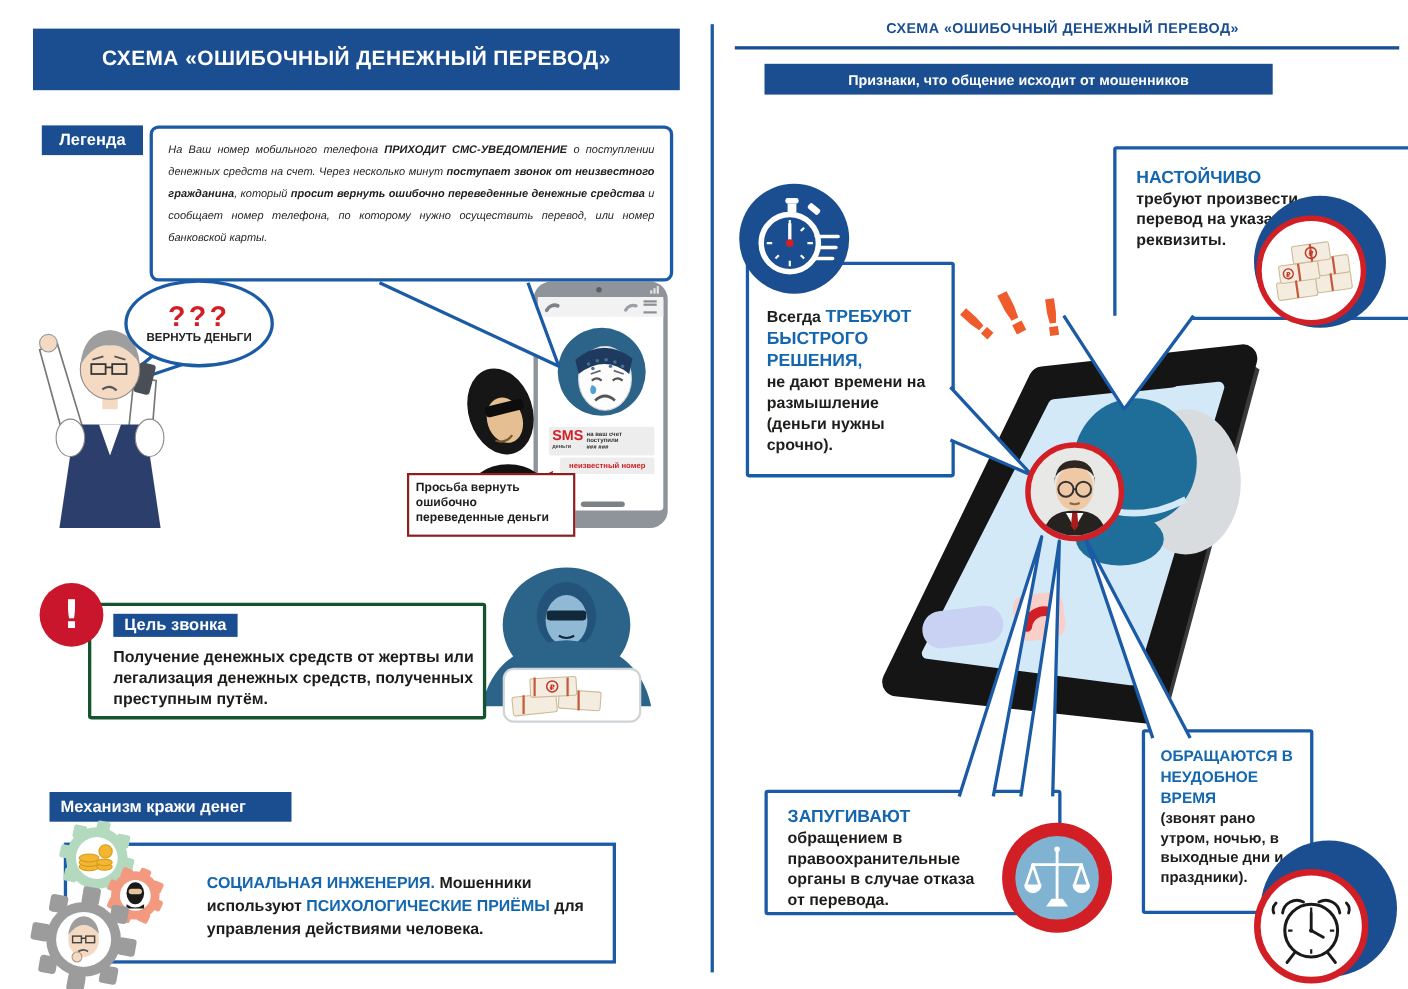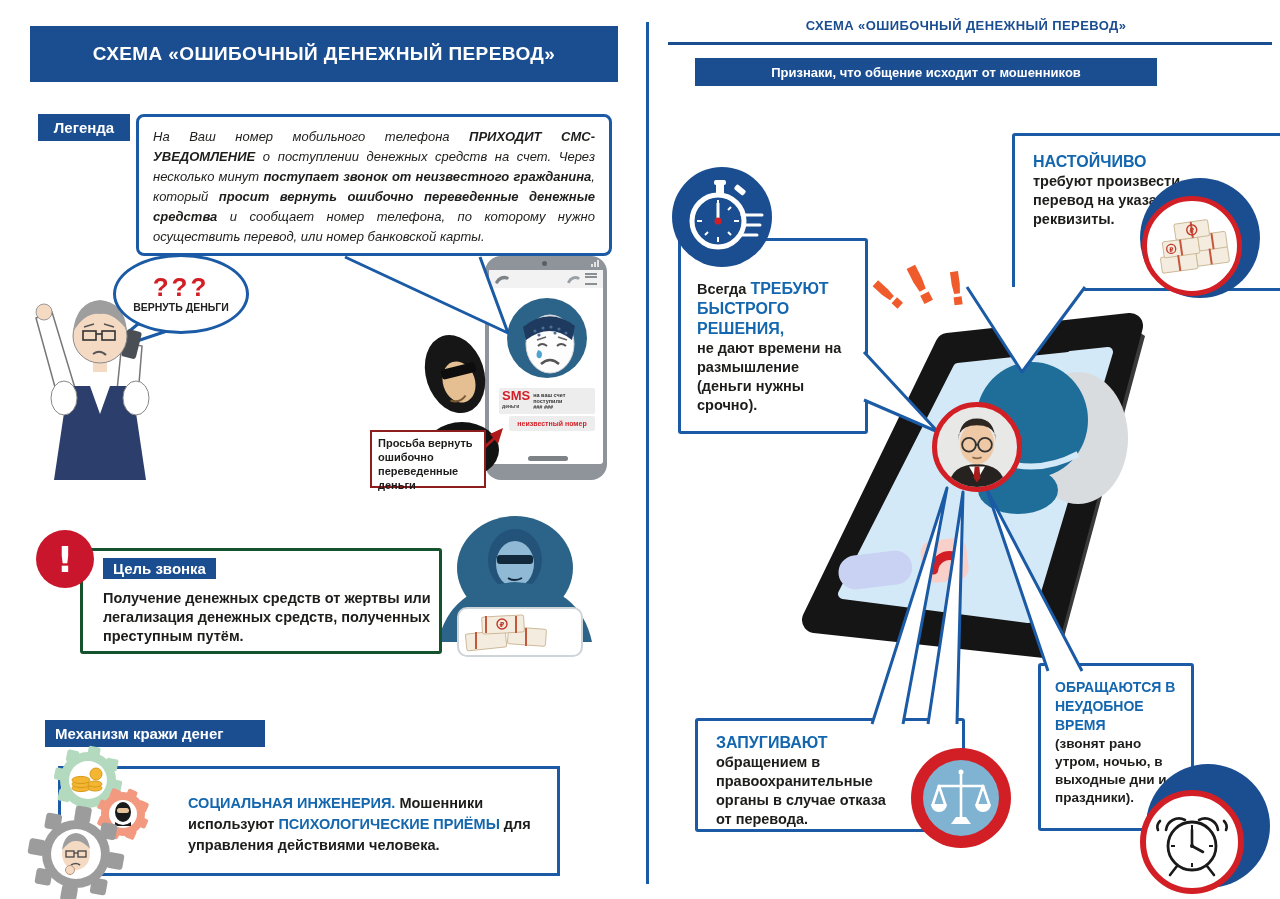--- a/index.html
+++ b/index.html
@@ -11,21 +11,21 @@
   .runs{white-space:pre-line;}
   .runs .rb{font-weight:bold;}
   .runs .rblue{color:#1467AE;}
   svg{display:block;}
 
   
   .title-bar{left:30px;top:26px;width:588px;height:56px;display:flex;align-items:center;justify-content:center;
              font-size:19px;letter-spacing:.4px;}
   .legend-label{left:38px;top:114px;width:92px;height:27px;display:flex;align-items:center;justify-content:center;font-size:15px;}
   .legend-box{left:136px;top:114px;width:476px;height:142px;border:3px solid #1B5AA5;border-radius:8px;
-              box-sizing:border-box;padding:10px 14px;font-style:italic;font-size:13px;line-height:20px;
+              box-sizing:border-box;padding:10px 14px;font-style:italic;font-size:10px;line-height:20px;
               text-align:justify;background:#fff;}
   .bubble{left:113px;top:254px;width:136px;height:80px;border:3px solid #1B5AA5;border-radius:50%;
           background:#fff;box-sizing:border-box;display:flex;flex-direction:column;align-items:center;justify-content:center;}
   .bubble .marks{color:#D21F26;font-weight:bold;font-size:26px;line-height:24px;letter-spacing:3px;}
   .bubble .btxt{font-size:10.5px;font-weight:bold;color:#222;margin-top:2px;}
   .lphone{left:485px;top:256px;width:122px;height:224px;background:#8F949A;border-radius:16px;}
   .lphone .cam{position:absolute;left:57px;top:5px;width:5px;height:5px;border-radius:50%;background:#5a5f63;}
   .lphone .sig{position:absolute;right:8px;top:4px;display:flex;align-items:flex-end;gap:1px;}
   .lphone .sig i{display:block;width:2px;background:#e3e3e3;}
   .lscreen{position:absolute;left:4px;top:14px;width:114px;height:194px;background:#fff;border-radius:3px;}
@@ -34,21 +34,21 @@
   .hamb{width:12px;height:8px;border-top:2px solid #8a8f94;border-bottom:2px solid #8a8f94;position:relative;}
   .hamb:before{content:"";position:absolute;left:0;top:1px;width:12px;height:2px;background:#8a8f94;}
   .smsbox{position:absolute;left:10px;top:118px;width:96px;height:26px;background:#EDEDED;border-radius:2px;
           display:flex;align-items:center;padding:1px 3px;box-sizing:border-box;}
   .smsbox .s1{color:#D21F26;font-weight:bold;font-size:13px;line-height:11px;}
   .smsbox .s1 small{display:block;color:#444;font-size:5px;font-weight:bold;}
   .smsbox .s2{font-size:5.5px;font-weight:bold;color:#333;line-height:6px;margin-left:3px;}
   .numpill{position:absolute;left:20px;top:146px;width:86px;height:15px;background:#EDEDED;border-radius:2px;
            color:#D21F26;font-size:7px;font-weight:bold;display:flex;align-items:center;justify-content:center;}
   .homebar{position:absolute;left:39px;top:186px;width:40px;height:5px;background:#7d8287;border-radius:3px;}
-  .note-label{left:370px;top:430px;width:116px;height:58px;background:#fff;border:2px solid #8E1D1D;
+  .note-label{left:370px;top:430px;width:153px;height:58px;background:#fff;border:2px solid #8E1D1D;
               box-sizing:border-box;padding:4px 6px;font-size:11px;font-weight:bold;line-height:14px;}
   .warn-circle{left:36px;top:530px;width:58px;height:58px;border-radius:50%;background:#C9162C;color:#fff;
                display:flex;align-items:center;justify-content:center;font-size:36px;font-weight:bold;font-family:"DejaVu Sans",sans-serif;}
   .goal-box{left:80px;top:548px;width:362px;height:106px;border:3px solid #14532d;border-radius:3px;background:#fff;box-sizing:border-box;}
   .goal-label{position:absolute;left:20px;top:7px;background:#1B4E91;color:#fff;font-size:15px;font-weight:bold;padding:2px 10px;}
   .goal-text{position:absolute;left:20px;top:38px;width:330px;font-size:14.5px;font-weight:bold;line-height:19px;}
   .mech-label{left:45px;top:720px;width:220px;height:27px;font-size:15px;line-height:27px;padding-left:10px;box-sizing:border-box;}
   .mech-box{left:58px;top:766px;width:502px;height:110px;border:3px solid #1B5AA5;background:#fff;box-sizing:border-box;}
   .mech-text{position:absolute;left:127px;top:24px;width:350px;font-size:14.5px;font-weight:bold;line-height:21px;}
 

